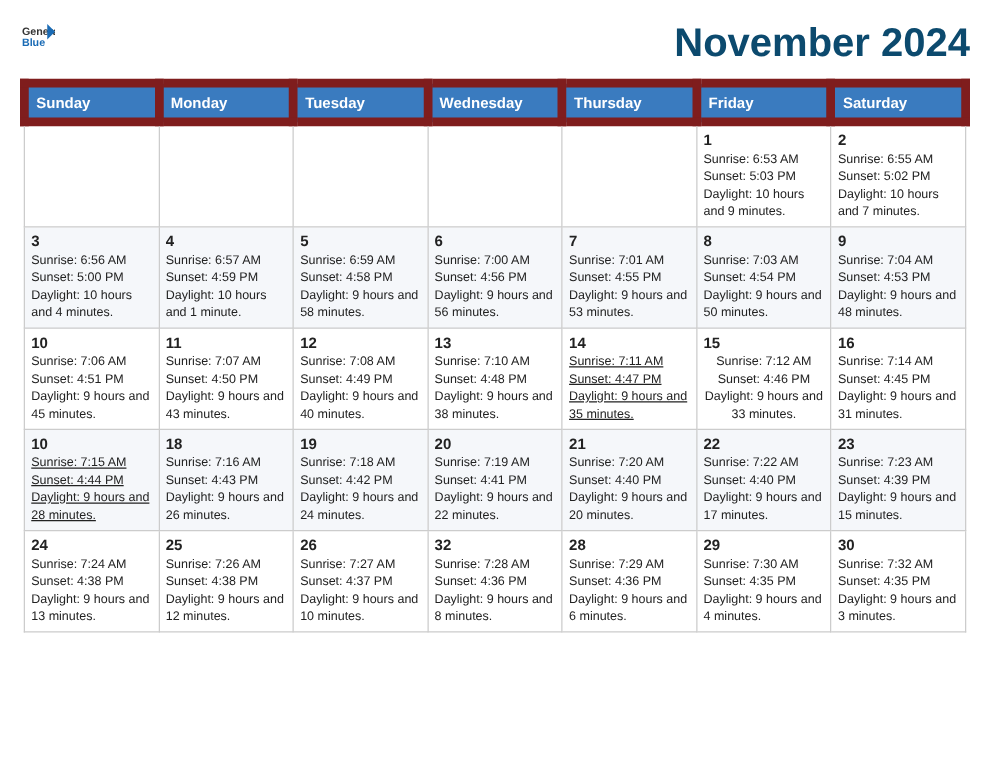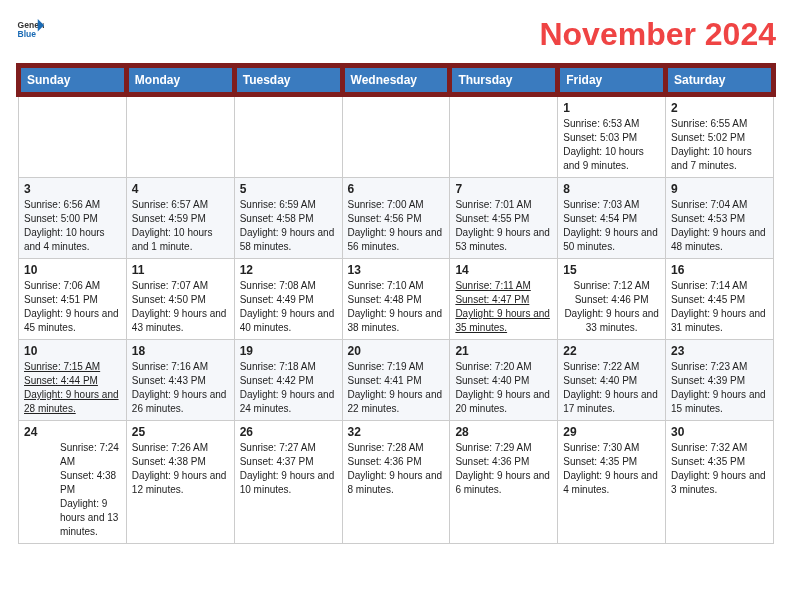--- a/index.html
+++ b/index.html
@@ -24,38 +24,38 @@
     .logo-icon {
       width: 28px;
       height: 28px;
     }
     .title-block {
       text-align: right;
     }
     .month-title {
       font-size: 32px;
       font-weight: bold;
-      color: #ef4444;
+      color: #0c4a6e;
     }
     .location {
       font-size: 15px;
       color: #444;
     }
     .calendar {
       width: 100%;
       border-collapse: collapse;
       border: 1px solid #ccc;
     }
     .calendar th {
       background: #3a7bbf;
       color: #fff;
       font-size: 12px;
       padding: 5px 6px;
       text-align: left;
-      border: 5px solid #7f1d1d;
+      border: 7px solid #7f1d1d;
     }
     .calendar td {
       vertical-align: top;
       border: 1px solid #ccc;
       padding: 4px 5px;
       font-size: 10.5px;
       color: #222;
       width: 107px;
       min-height: 80px;
       background: #fff;
@@ -255,21 +255,21 @@
         <td>
           <span class="day-num">23</span>
           <div class="day-info" style="white-space: pre-line;">Sunrise: 7:23 AM
 Sunset: 4:39 PM
 Daylight: 9 hours and 15 minutes.</div>
         </td>
       </tr>
       <tr>
         <td>
           <span class="day-num">24</span>
-          <div class="day-info" style="white-space: pre-line; margin-left: 36px;">Sunrise: 7:24 AM
+          <div class="day-info" style="white-space: pre-line;">Sunrise: 7:24 AM
 Sunset: 4:38 PM
 Daylight: 9 hours and 13 minutes.</div>
         </td>
         <td>
           <span class="day-num">25</span>
           <div class="day-info" style="white-space: pre-line;">Sunrise: 7:26 AM
 Sunset: 4:38 PM
 Daylight: 9 hours and 12 minutes.</div>
         </td>
         <td>

